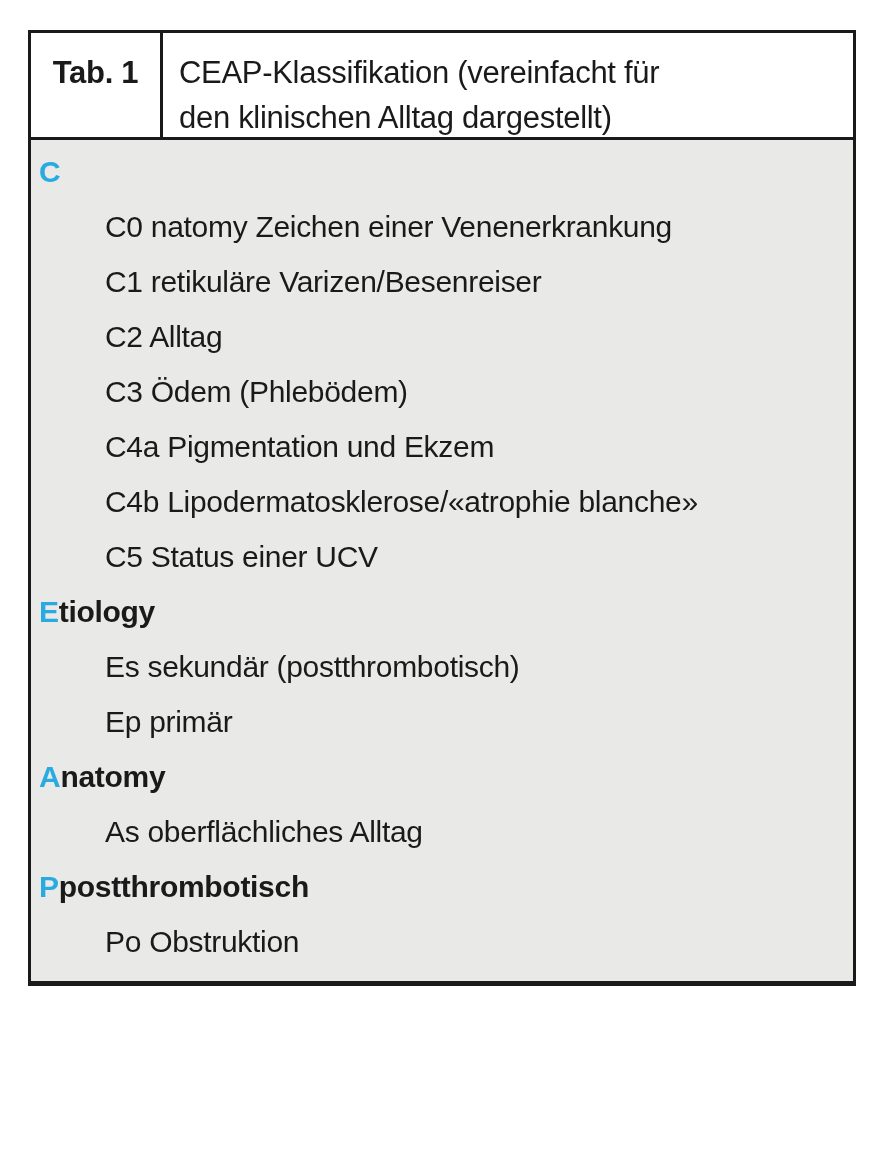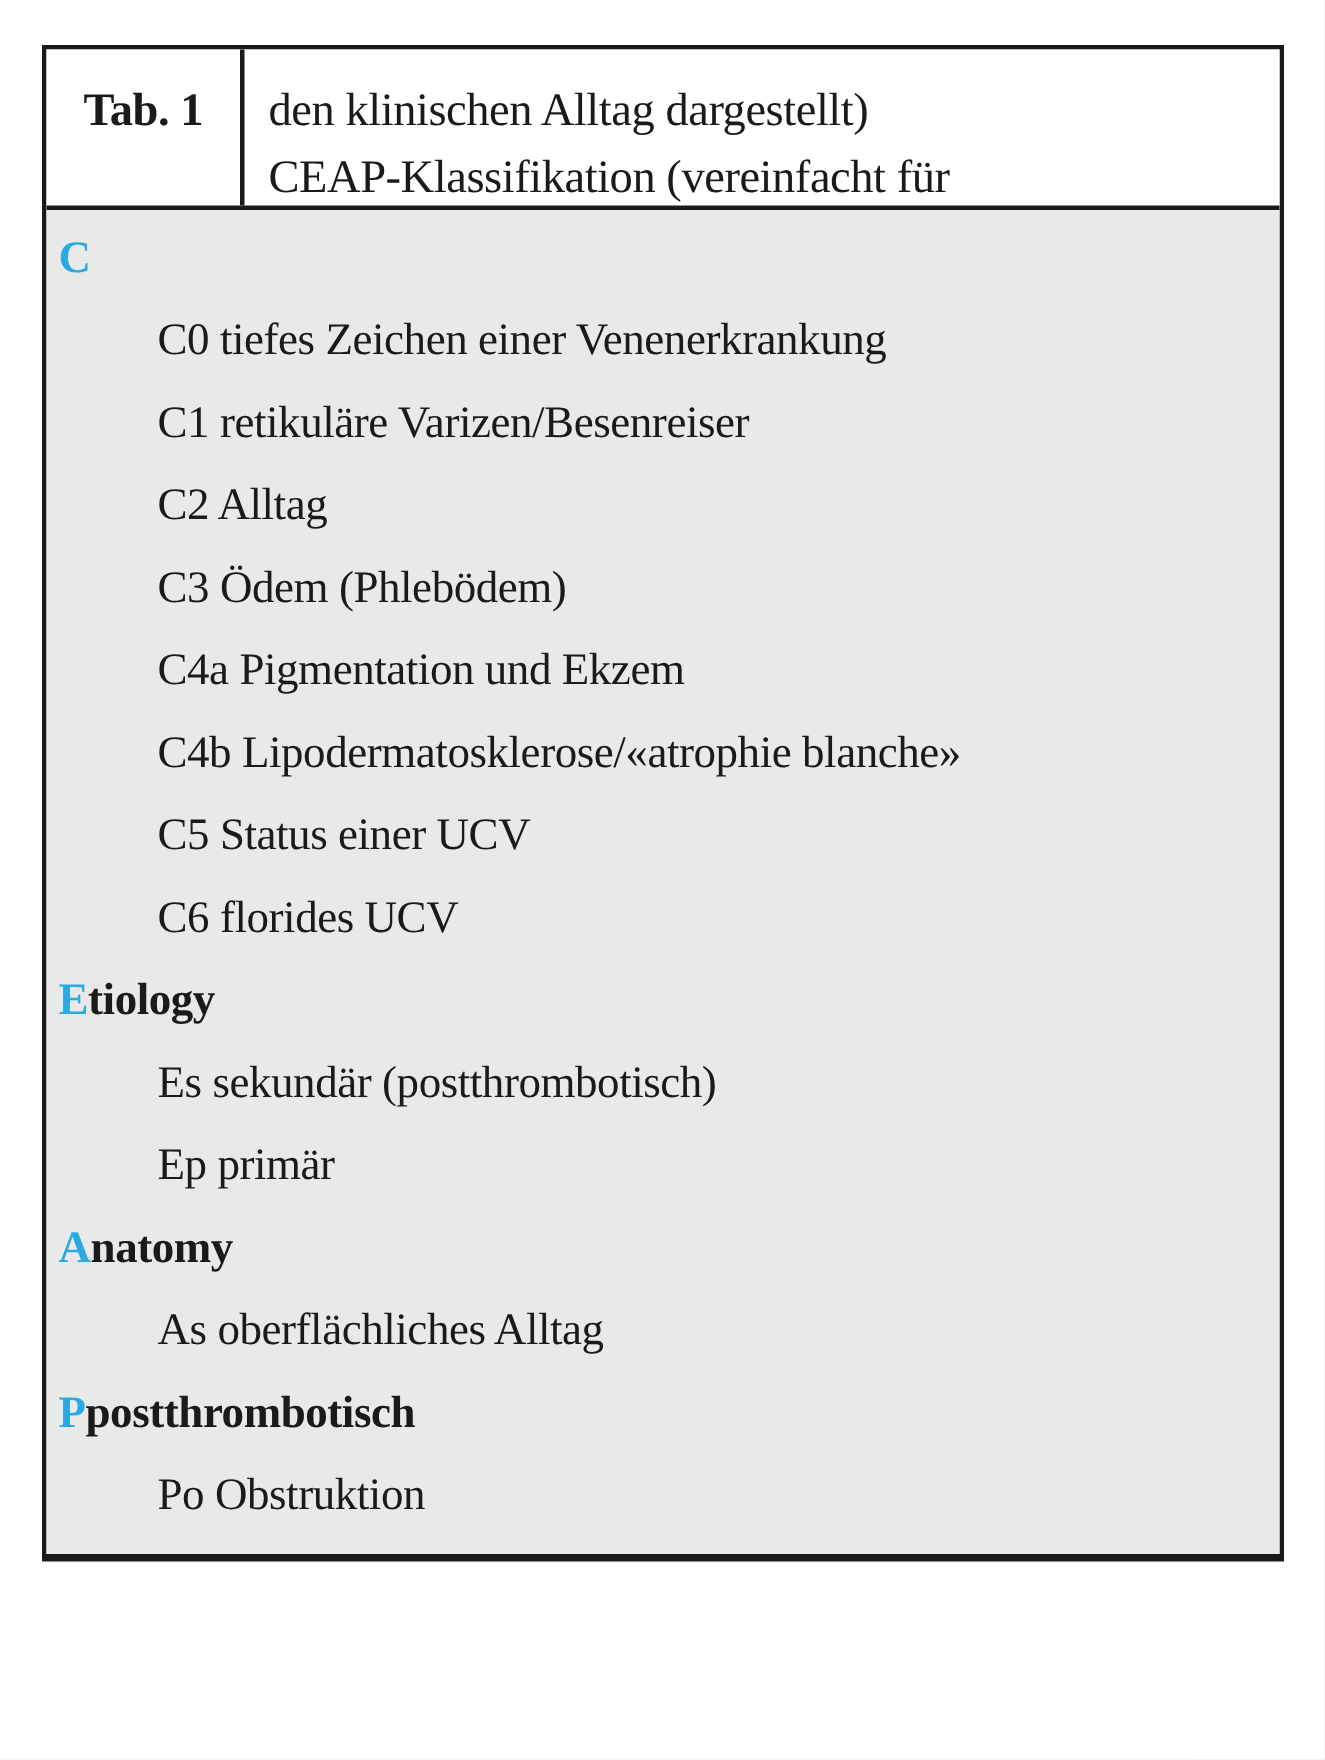--- a/index.html
+++ b/index.html
@@ -1,18 +1,18 @@
 <!DOCTYPE html>
 <html><head>
 <meta charset="utf-8">
 <style>
   html,body{margin:0;padding:0;}
   .page{
     width:793px;height:1173px;background:#ffffff;position:relative;
-    font-family:Liberation Serif, serif;
+    font-family:Liberation Sans, sans-serif;
     color:#1a1a1a;
   }
   .ceap-table{
     position:absolute;left:28px;top:30px;width:828px;
     box-sizing:border-box;
     border:3px solid #1a1a1a;
     border-bottom-width:5px;
     background:#ffffff;
   }
   .table-header{
@@ -54,38 +54,37 @@
 </style>
 </head>
 <body>
 
 <div class="page">
   <div class="ceap-table">
 
     <div class="table-header">
       <div class="tab-cell">Tab. 1</div>
       <div class="title-cell">
+        <div>CEAP-Klassifikation (vereinfacht für</div>
         <div>den klinischen Alltag dargestellt)</div>
-        <div>CEAP-Klassifikation (vereinfacht für</div>
       </div>
     </div>
 
     <div class="table-body">
 
       <div class="row section">
           <span class="accent" style="color: rgb(41, 171, 226);">C</span>
         </div>
-      <div class="row item">C0 tiefes Zeichen einer Venenerkrankung</div>
+      <div class="row item">C0 natomy Zeichen einer Venenerkrankung</div>
       <div class="row item">C1 retikuläre Varizen/Besenreiser</div>
       <div class="row item">C2 Alltag</div>
       <div class="row item">C3 Ödem (Phlebödem)</div>
       <div class="row item">C4a Pigmentation und Ekzem</div>
       <div class="row item">C4b Lipodermatosklerose/«atrophie blanche»</div>
       <div class="row item">C5 Status einer UCV</div>
-      <div class="row item">C6 florides UCV</div>
 
       <div class="row section">
           <span class="accent" style="color: rgb(41, 171, 226);">E</span>
           <span>tiology</span>
         </div>
       <div class="row item">Es sekundär (postthrombotisch)</div>
       <div class="row item">Ep primär</div>
 
       <div class="row section">
           <span class="accent" style="color: rgb(41, 171, 226);">A</span>

